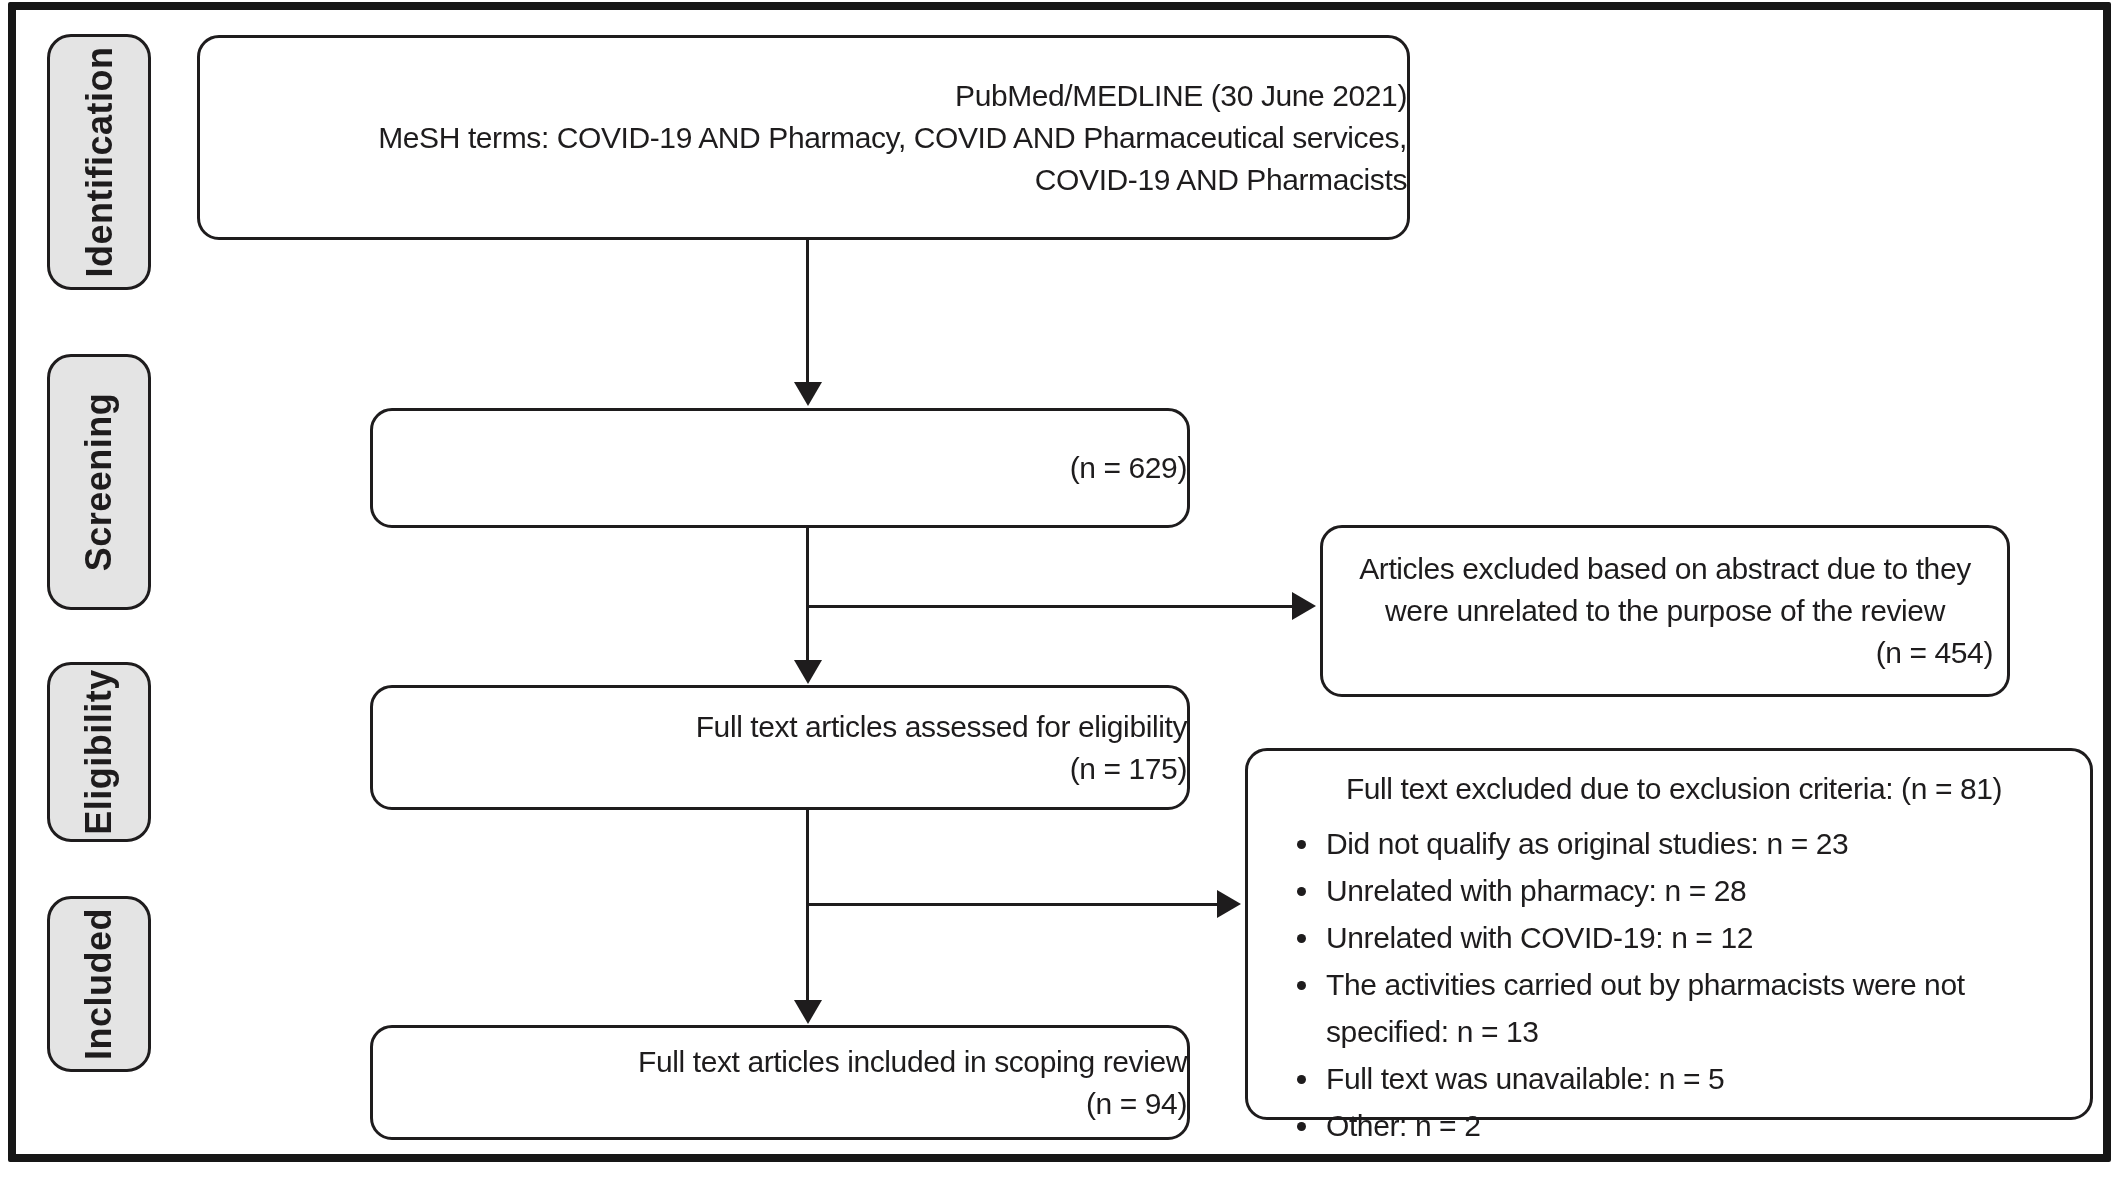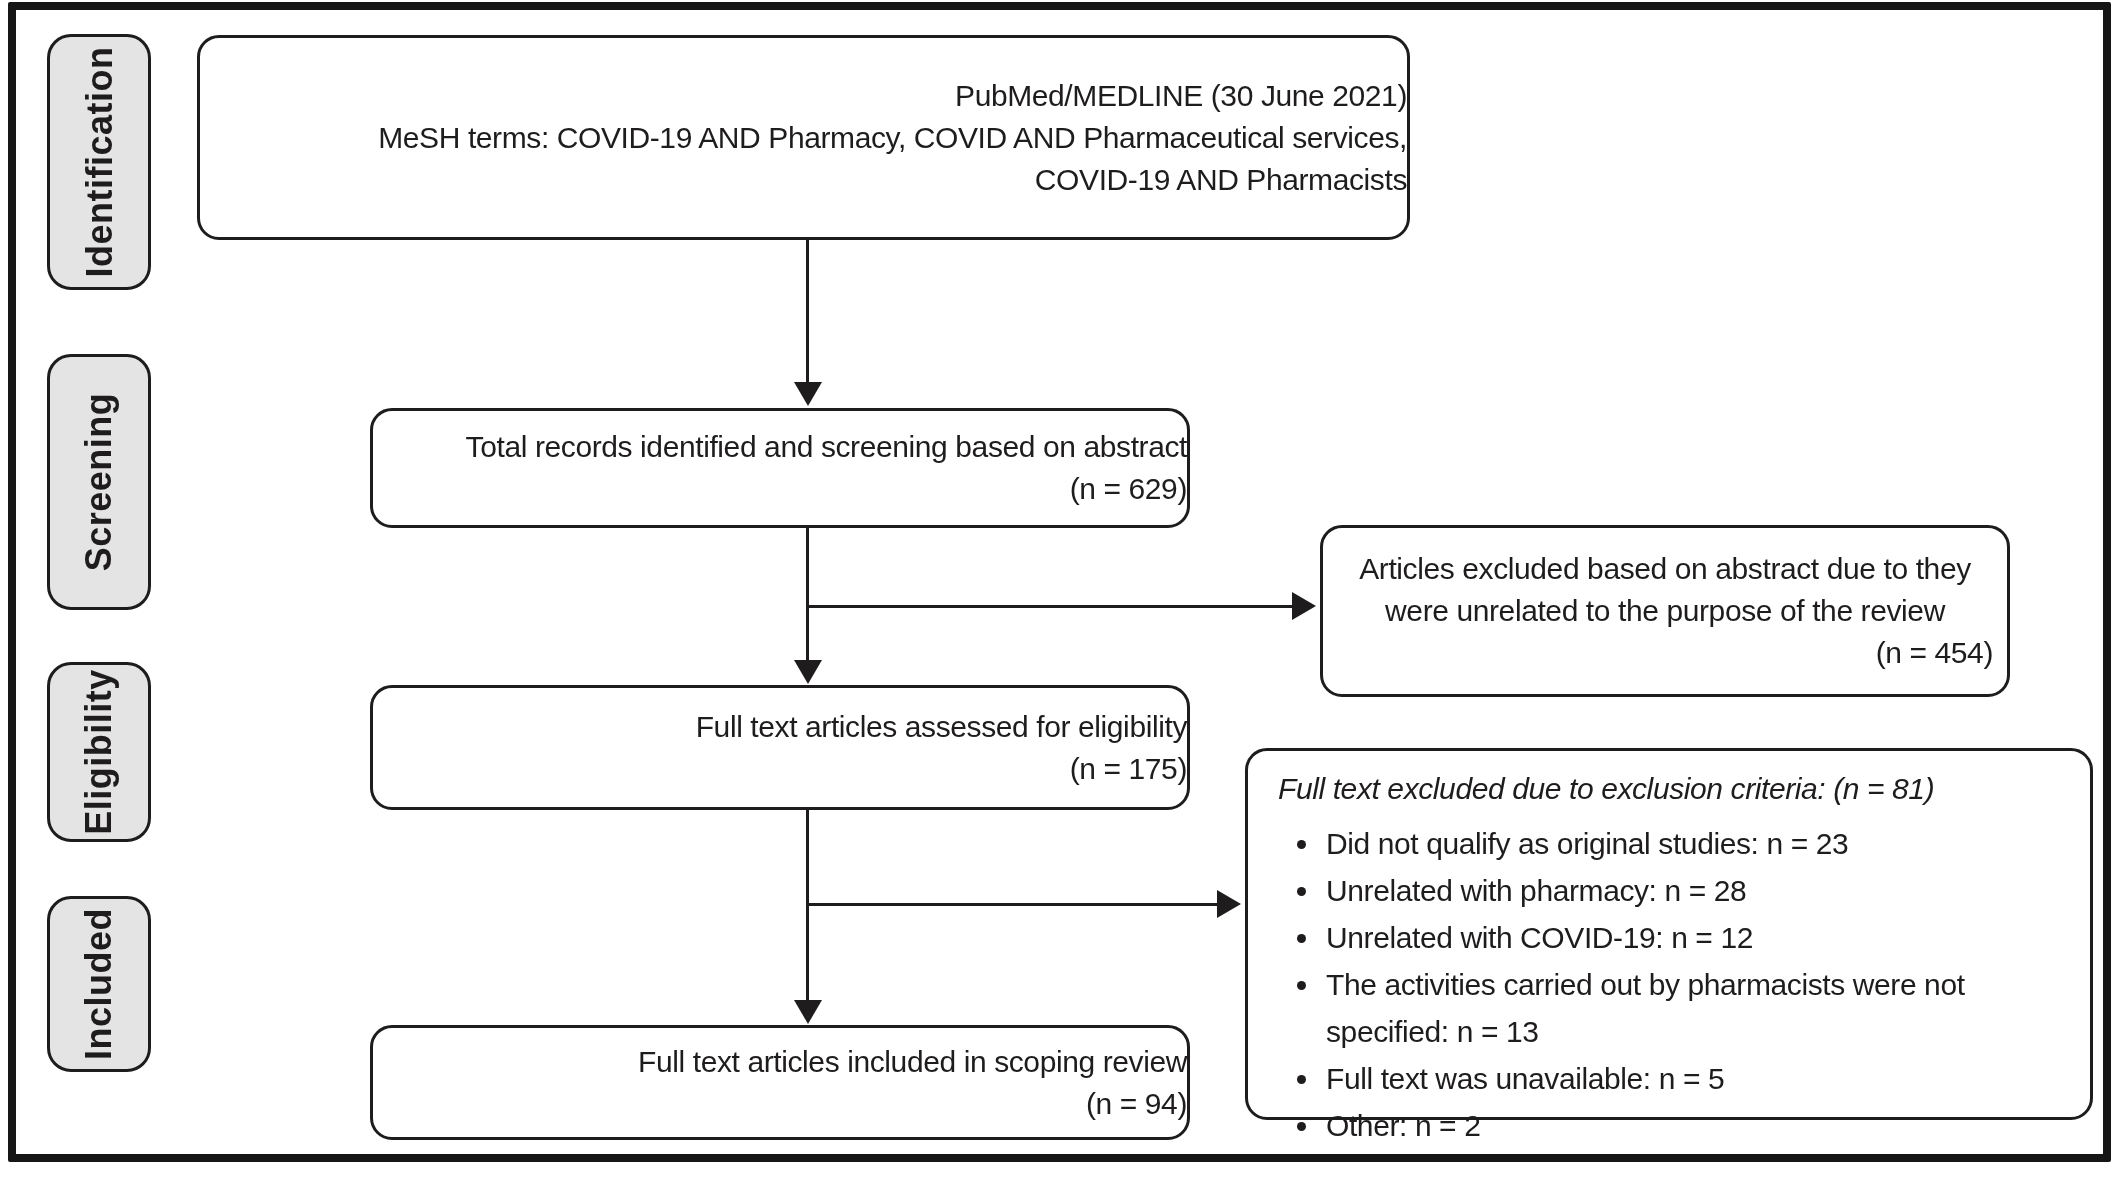--- a/index.html
+++ b/index.html
@@ -45,21 +45,21 @@
   .n-search{left:197px;top:35px;width:1213px;height:205px;}
   .n-records{left:370px;top:408px;width:820px;height:120px;}
   .n-eligibility{left:370px;top:685px;width:820px;height:125px;}
   .n-included{left:370px;top:1025px;width:820px;height:115px;}
   .n-excl-abstract{left:1320px;top:525px;width:690px;height:172px;padding:24px 14px;}
   .n-excl-fulltext{
     left:1245px;top:748px;width:848px;height:372px;
     justify-content:flex-start;align-items:stretch;
     text-align:left;padding:14px 20px 10px 30px;line-height:47px;
   }
-  .n-excl-fulltext .ft-title{text-align:left;font-style:italic;}
+  .n-excl-fulltext .ft-title{text-align:center;}
   .n-excl-fulltext ul{margin:8px;padding:0 0 0 36px;}
   .n-excl-fulltext li{padding-left:4px;}
 
   
   .vline,.hline{position:absolute;background:#1e1c1d;}
   .vline{width:3px;}
   .hline{height:3px;}
   .v1{left:806px;top:240px;height:148px;}
   .v2{left:806px;top:528px;height:136px;}
   .v3{left:806px;top:810px;height:194px;}
@@ -100,21 +100,20 @@
     <span>Included</span>
   </div>
 
   <div class="node n-search">
     <div class="line">PubMed/MEDLINE (30 June 2021)</div>
     <div class="line">MeSH terms: COVID-19 AND Pharmacy, COVID AND Pharmaceutical services,</div>
     <div class="line">COVID-19 AND Pharmacists</div>
   </div>
 
   <div class="node n-records">
-    <div class="line">Total records identified and screening based on abstract</div>
     <div class="line">(n = 629)</div>
   </div>
 
   <div class="node n-eligibility">
     <div class="line">Full text articles assessed for eligibility</div>
     <div class="line">(n = 175)</div>
   </div>
 
   <div class="node n-included">
     <div class="line">Full text articles included in scoping review</div>

